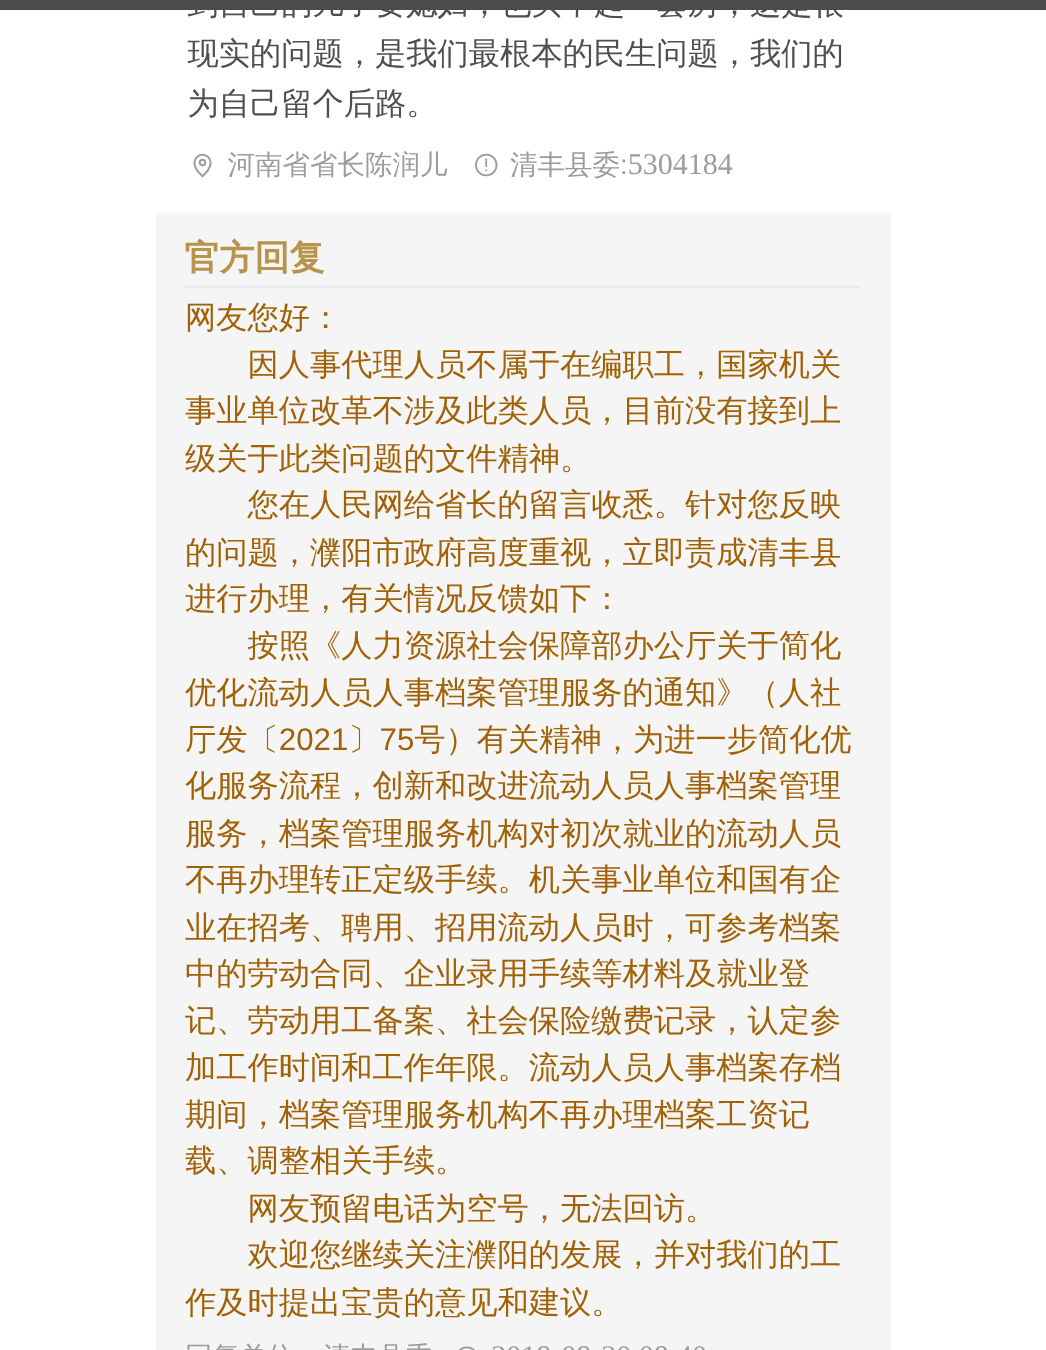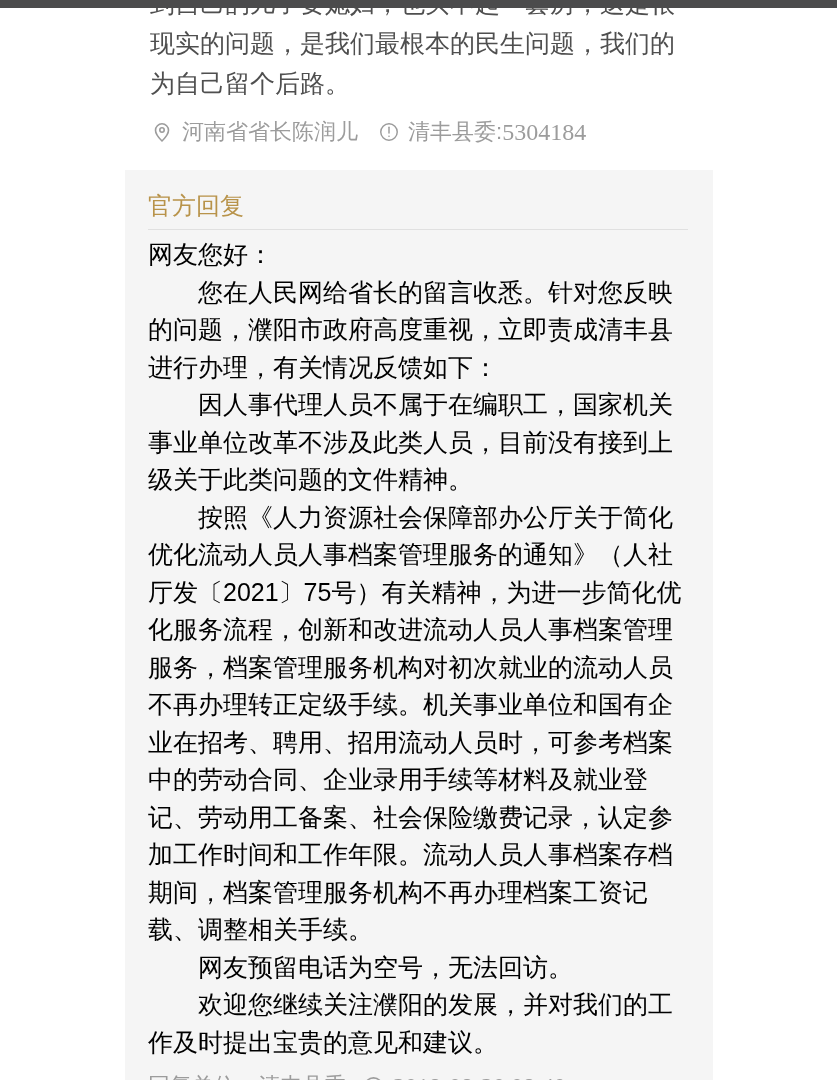--- a/index.html
+++ b/index.html
@@ -50,35 +50,35 @@
     left: 125px;
     top: 170px;
     width: 588px;
     height: 940px;
     background: #f5f5f5;
     padding: 21px 25px 0 23px;
     box-sizing: border-box;
   }
   .reply-title {
     margin: 0;
-    font-size: 24px;
-    font-weight: 400;
+    font-size: 28px;
+    font-weight: 700;
     line-height: 30px;
     color: #b8934a;
   }
   .divider {
     height: 1px;
     background: #e0e0e0;
     margin-top: 8px;
   }
   .reply-body {
     margin-top: 6px;
     font-size: 25px;
     line-height: 37.5px;
-    color: #000000;
+    color: #a16207;
     word-break: break-all;
   }
   .reply-body p { margin: 0; }
   .reply-footer {
     margin-top: 12px;
     display: flex;
     align-items: center;
     color: #9c9c9c;
     font-size: 22px;
     line-height: 26px;
@@ -115,22 +115,22 @@
     </div>
   </section>
 
   <section class="reply-panel">
     <h2 class="reply-title">官方回复</h2>
 
     <div class="divider"></div>
 
     <div class="reply-body">
       <p>网友您好：</p>
+      <p>　　因人事代理人员不属于在编职工，国家机关事业单位改革不涉及此类人员，目前没有接到上级关于此类问题的文件精神。</p>
       <p>　　您在人民网给省长的留言收悉。针对您反映的问题，濮阳市政府高度重视，立即责成清丰县进行办理，有关情况反馈如下：</p>
-      <p>　　因人事代理人员不属于在编职工，国家机关事业单位改革不涉及此类人员，目前没有接到上级关于此类问题的文件精神。</p>
       <p>　　按照《人力资源社会保障部办公厅关于简化优化流动人员人事档案管理服务的通知》（人社厅发〔2021〕75号）有关精神，为进一步简化优化服务流程，创新和改进流动人员人事档案管理服务，档案管理服务机构对初次就业的流动人员不再办理转正定级手续。机关事业单位和国有企业在招考、聘用、招用流动人员时，可参考档案中的劳动合同、企业录用手续等材料及就业登记、劳动用工备案、社会保险缴费记录，认定参加工作时间和工作年限。流动人员人事档案存档期间，档案管理服务机构不再办理档案工资记载、调整相关手续。</p>
       <p>　　网友预留电话为空号，无法回访。</p>
       <p>　　欢迎您继续关注濮阳的发展，并对我们的工作及时提出宝贵的意见和建议。</p>
     </div>
 
     <div class="reply-footer">
       <span>回复单位：清丰县委</span>
       <span class="icon">
         <svg width="23" height="23" viewBox="0 0 24 24" fill="none" stroke="#9c9c9c" stroke-width="1.6" stroke-linecap="round" stroke-linejoin="round">
           <circle cx="12" cy="12" r="9"></circle>

